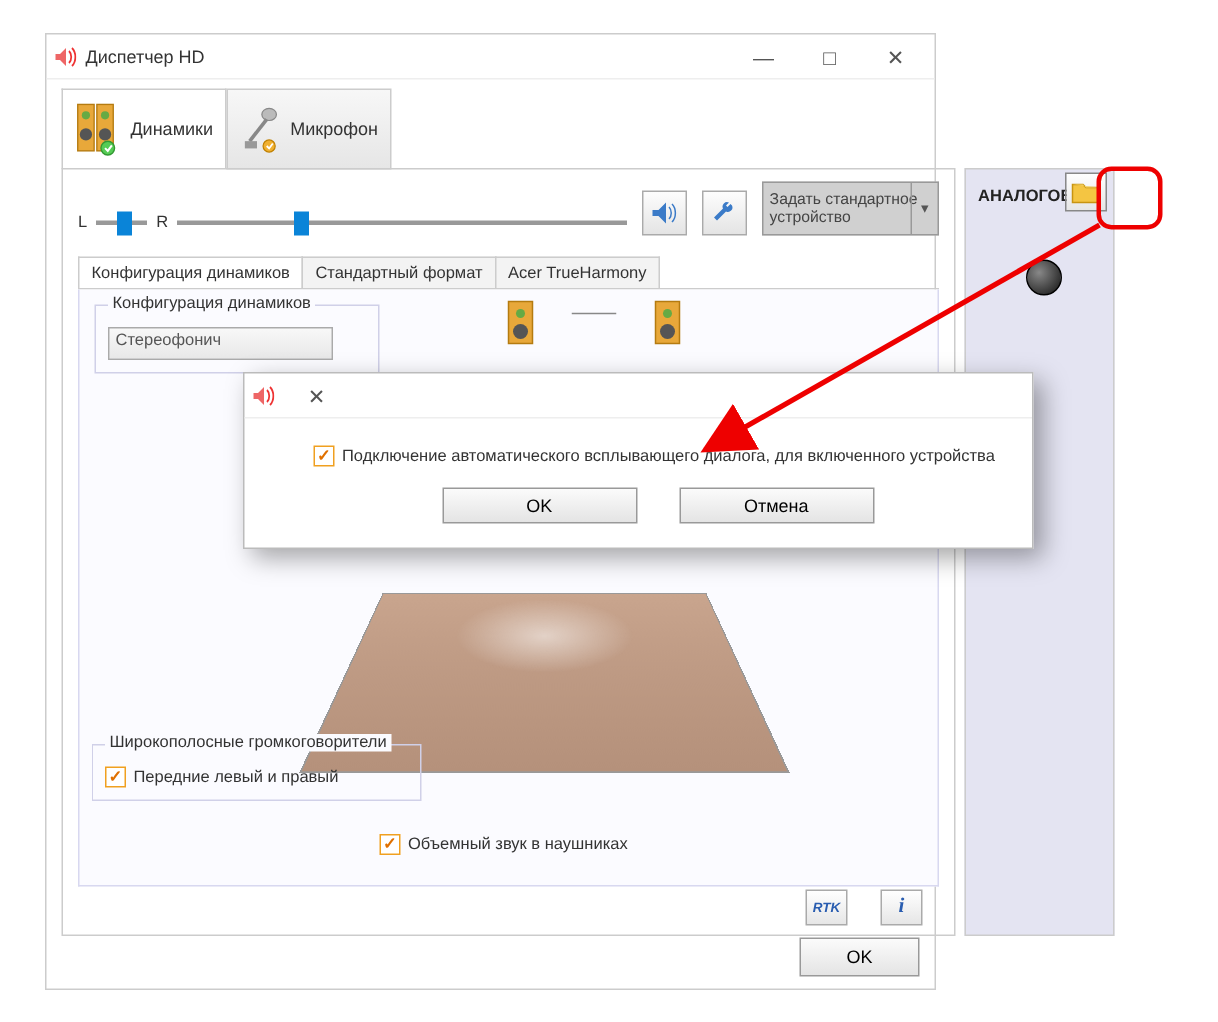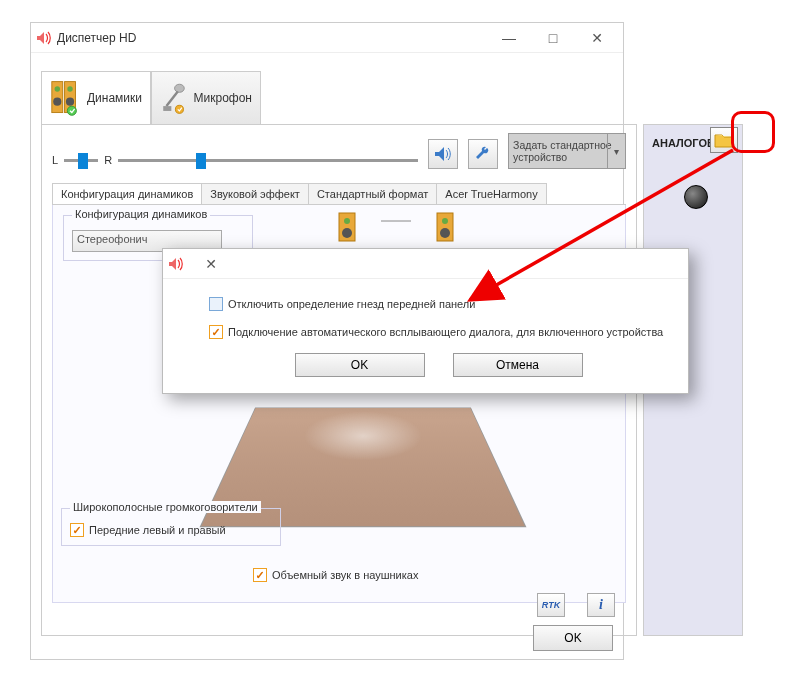--- a/index.html
+++ b/index.html
@@ -9,21 +9,21 @@
 .titlebar { height: 30px; display: flex; align-items: center; padding: 0 4px; border-bottom: 1px solid #eee; }
 .title-icon { width: 16px; height: 16px; margin-right: 6px; }
 .title-text { flex: 1; font-size: 12px; color: #333; }
 .win-btns { display: flex; }
 .win-btn { width: 44px; height: 28px; display: flex; align-items: center; justify-content: center; color: #555; font-size: 14px; }
 
 .body { padding: 6px 10px; }
 
 .tabs { display: flex; align-items: flex-end; }
 .tab { height: 54px; width: 110px; display: flex; align-items: center; gap: 6px; padding: 0 8px; font-size: 12px; color: #333; border: 1px solid #ccc; background: linear-gradient(#f7f7f7,#e6e6e6); }
-.tab.active { background: #fff; border-bottom-color: #fff; margin-top: 12px; }
+.tab.active { background: #fff; border-bottom-color: #fff; }
 .tab-icon { width: 34px; height: 40px; }
 
 .main-area { display: flex; gap: 6px; margin-top: -1px; }
 .left-pane { width: 598px; border: 1px solid #ccc; padding: 8px 10px 14px; }
 .right-pane { width: 118px; border: 1px solid #ccc; background: #e4e4f2; padding: 8px; position: relative; height: 512px; }
 
 .vol-row { display: flex; align-items: flex-end; gap: 10px; }
 .vol-left { flex: 1; }
 .vol-label { font-size: 11px; color: #333; margin-bottom: 2px; }
 .vol-sliders { display: flex; align-items: center; gap: 6px; }
@@ -152,21 +152,20 @@
               </svg>
           </div>
           <div class="def-dev">
             <span>Задать стандартное устройство</span>
             <span class="dd-arrow">▾</span>
           </div>
         </div>
 
         <div class="subtabs">
           <div class="subtab active">Конфигурация динамиков</div>
-          <div class="subtab">Звуковой эффект</div>
           <div class="subtab">Стандартный формат</div>
           <div class="subtab">Acer TrueHarmony</div>
         </div>
 
         <div class="config-panel">
           <div class="fieldset" style="width:190px">
             <span class="legend">Конфигурация динамиков</span>
             <div class="combo">Стереофонич</div>
           </div>
 
@@ -230,24 +229,20 @@
 
 <div class="modal">
   <div class="titlebar">
     <svg class="title-icon" viewBox="0 0 16 16">
         <path d="M2 6h3l4-4v12l-4-4H2z" fill="#e66"></path>
         <path d="M11 4c2 2 2 6 0 8M13 2c3 3 3 9 0 12" stroke="#e33" fill="none" stroke-width="1.2"></path>
       </svg>
     <div class="win-btn">✕</div>
   </div>
   <div class="mbody">
-    <label class="chk">
-      <span class="box unchecked"></span>
-      <span>Отключить определение гнезд передней панели</span>
-    </label>
     <label class="chk">
       <span class="box checked"></span>
       <span>Подключение автоматического всплывающего диалога, для включенного устройства</span>
     </label>
     <div class="modal-btns">
       <button class="dlg-btn">OK</button>
       <button class="dlg-btn">Отмена</button>
     </div>
   </div>
 </div>

